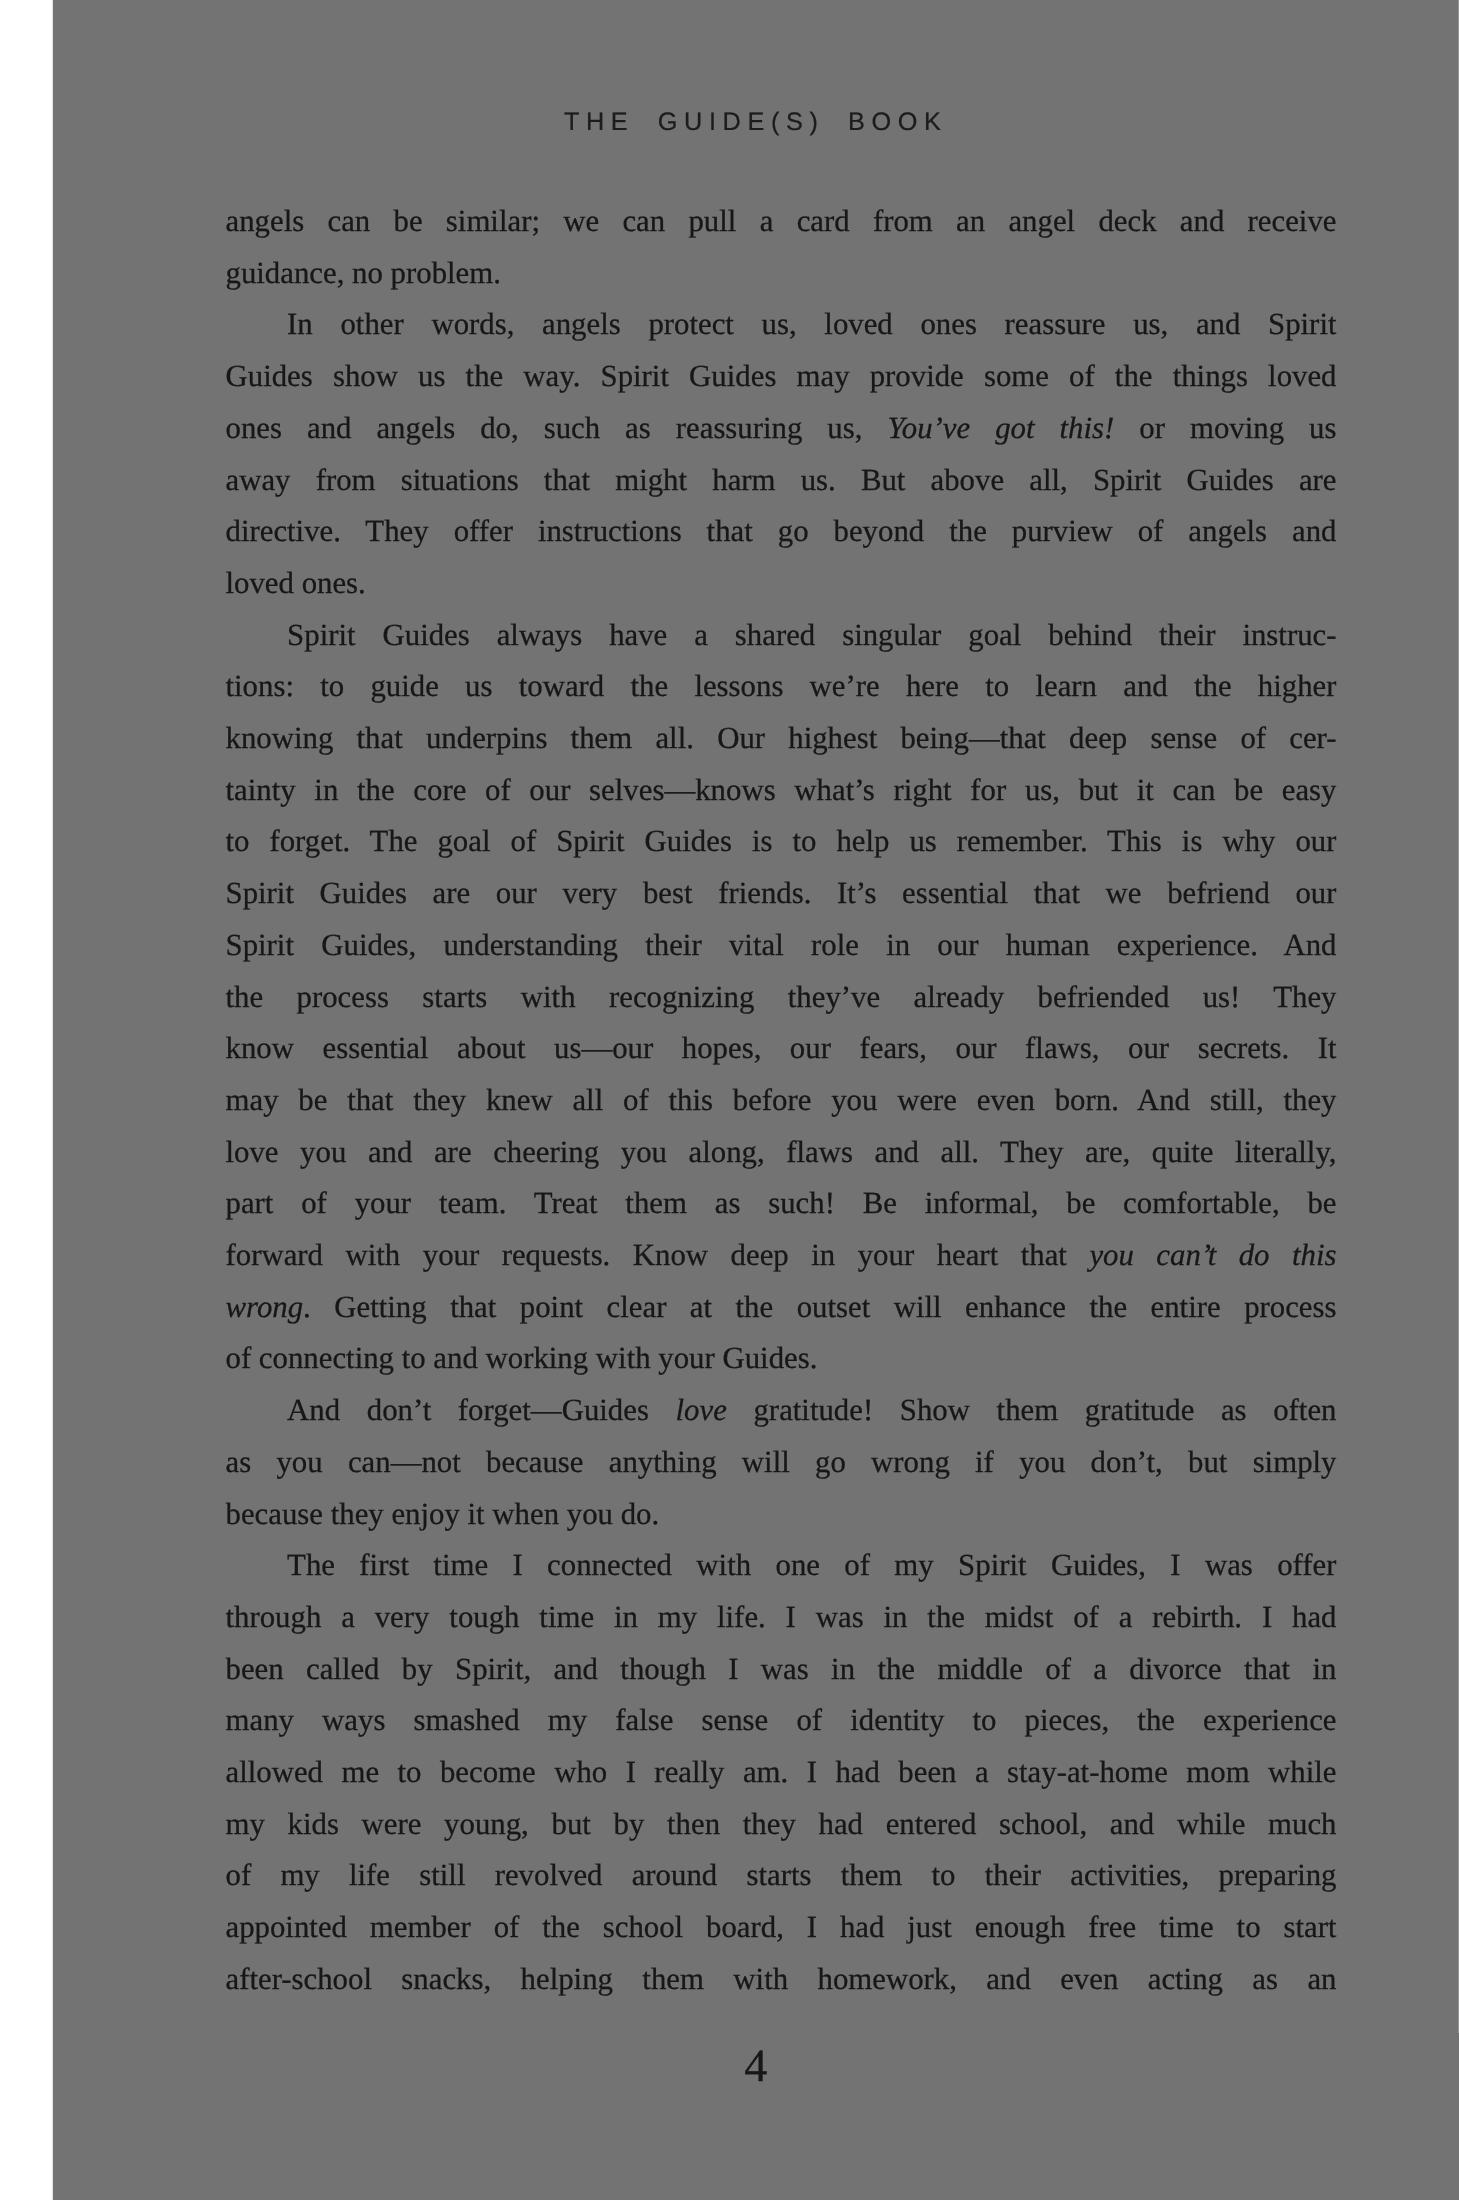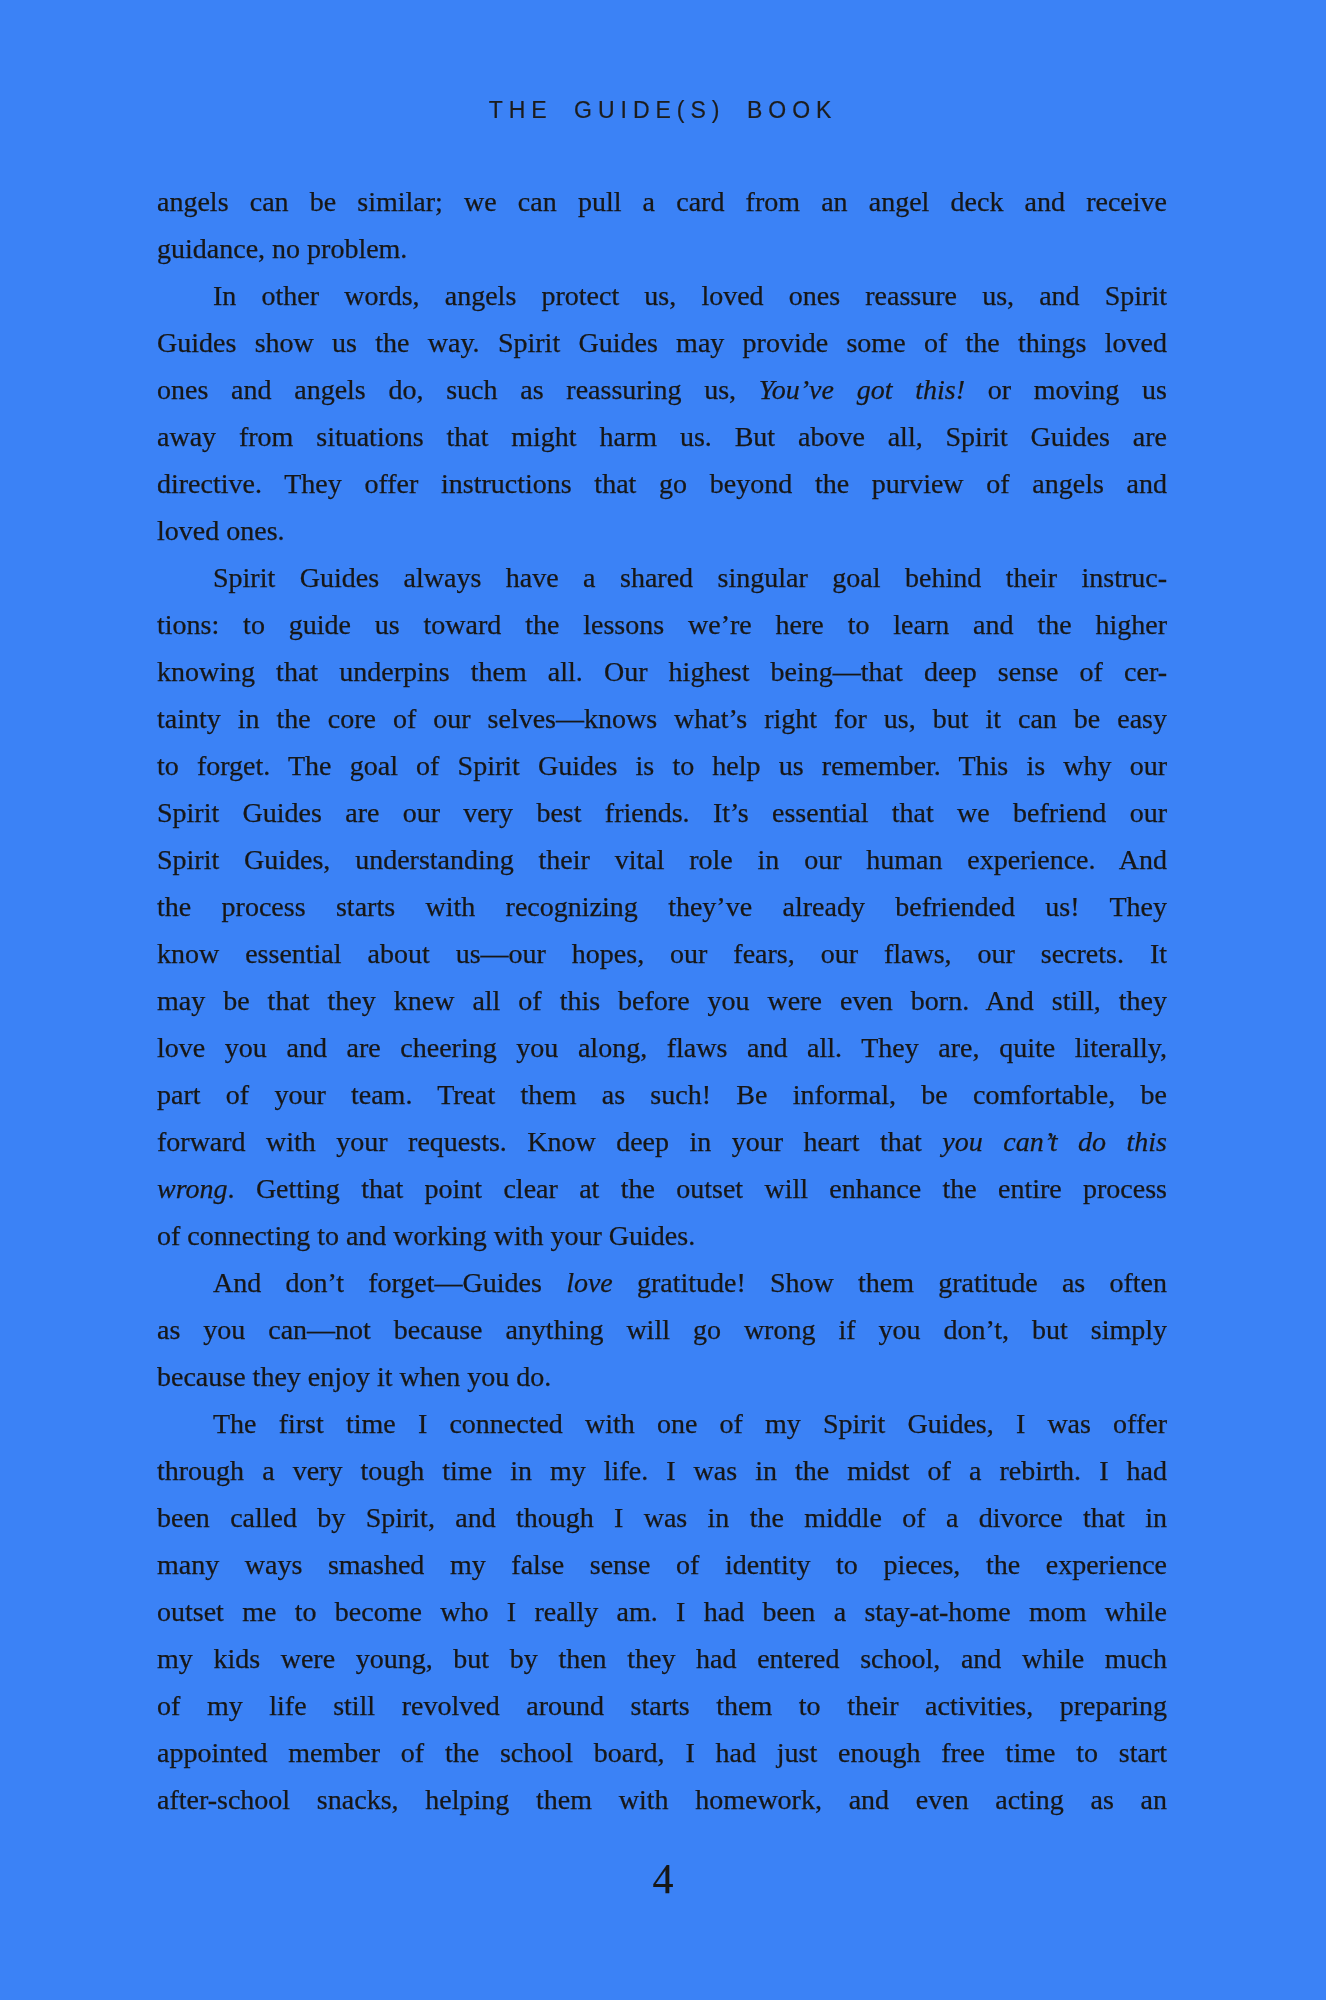--- a/index.html
+++ b/index.html
@@ -9,22 +9,23 @@
   body {
     width: 1326px;
     height: 2000px;
     position: relative;
     background: #ffffff;
     overflow: hidden;
   }
   .page {
     position: absolute;
     inset: 0;
-    background: #3b82f6;
+    background: #737373;
     color: #1a1a1a;
+    margin-left: 48px;
   }
   .running-head {
     position: absolute;
     top: 95px;
     left: 0;
     width: 100%;
     text-align: center;
     font-family: "Liberation Sans", "DejaVu Sans", sans-serif;
     font-size: 23px;
     font-weight: 400;
@@ -115,21 +116,21 @@
       <div>
         <div class="line j indent"><span>And don’t forget—Guides </span><span class="it">love</span><span> gratitude! Show them gratitude as often</span></div>
         <div class="line j"><span>as you can—not because anything will go wrong if you don’t, but simply</span></div>
         <div class="line left"><span>because they enjoy it when you do.</span></div>
       </div>
       <div>
         <div class="line j indent"><span>The first time I connected with one of my Spirit Guides, I was offer</span></div>
         <div class="line j"><span>through a very tough time in my life. I was in the midst of a rebirth. I had</span></div>
         <div class="line j"><span>been called by Spirit, and though I was in the middle of a divorce that in</span></div>
         <div class="line j"><span>many ways smashed my false sense of identity to pieces, the experience</span></div>
-        <div class="line j"><span>outset me to become who I really am. I had been a stay-at-home mom while</span></div>
+        <div class="line j"><span>allowed me to become who I really am. I had been a stay-at-home mom while</span></div>
         <div class="line j"><span>my kids were young, but by then they had entered school, and while much</span></div>
         <div class="line j"><span>of my life still revolved around starts them to their activities, preparing</span></div>
         <div class="line j"><span>appointed member of the school board, I had just enough free time to start</span></div>
         <div class="line j"><span>after-school snacks, helping them with homework, and even acting as an</span></div>
       </div>
     </div>
 
   <div class="folio">4</div>
 </div>
 

